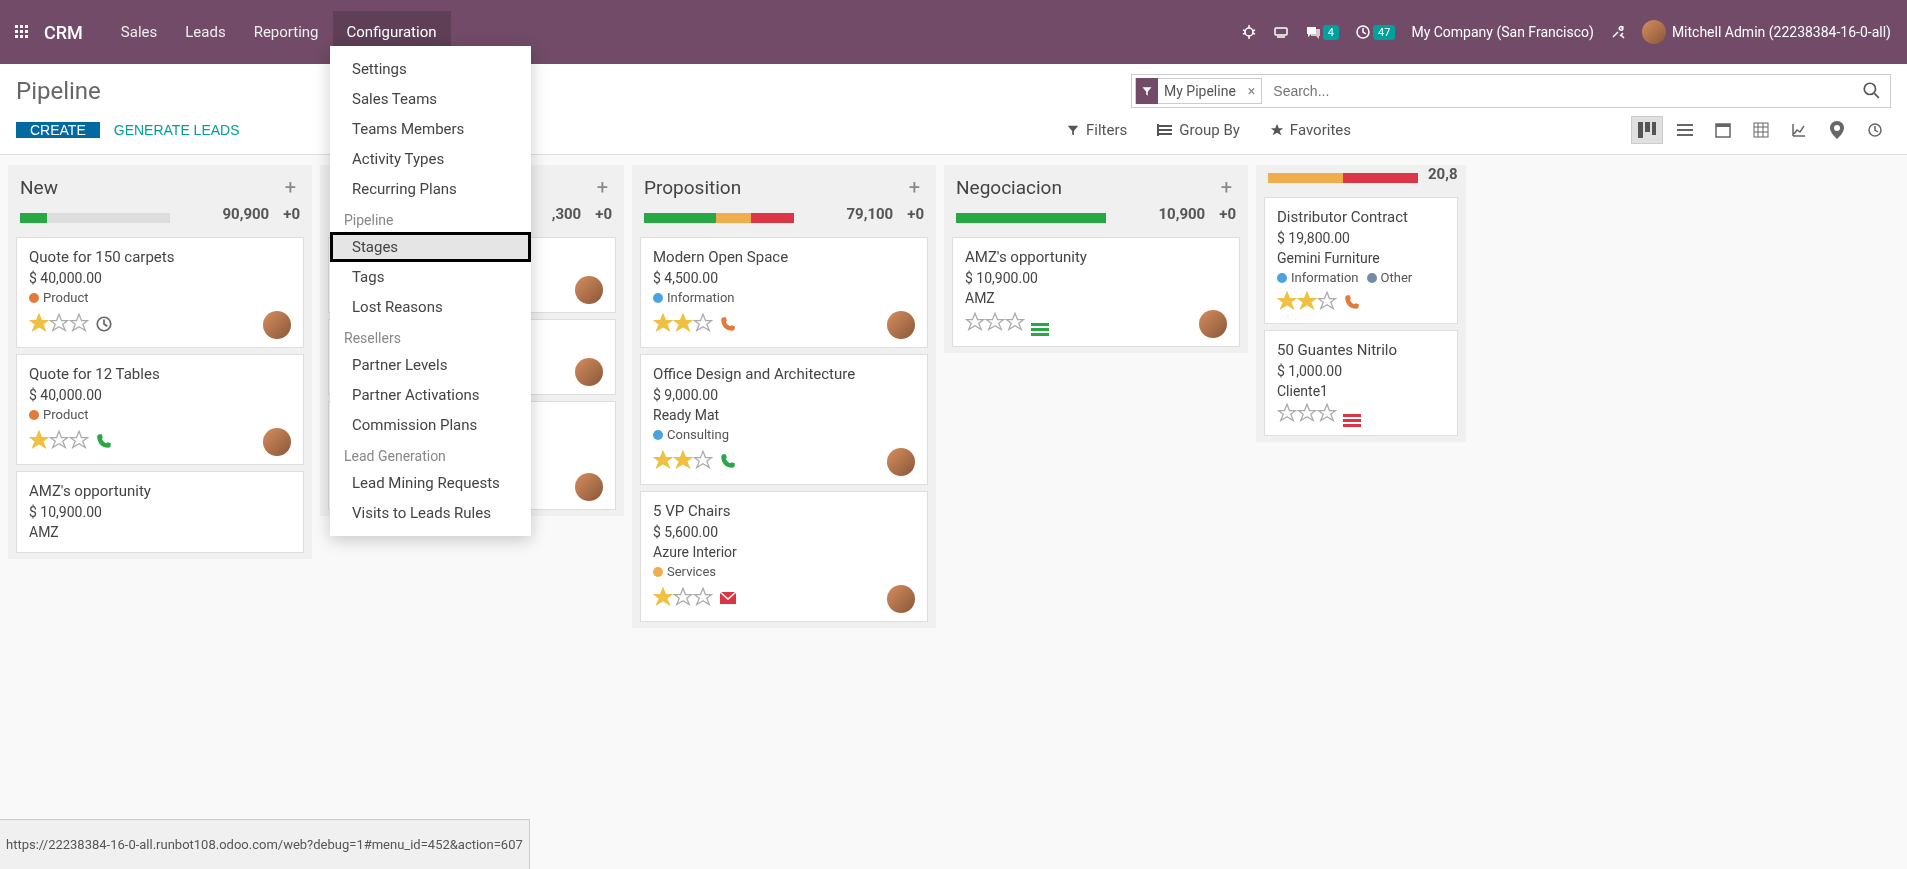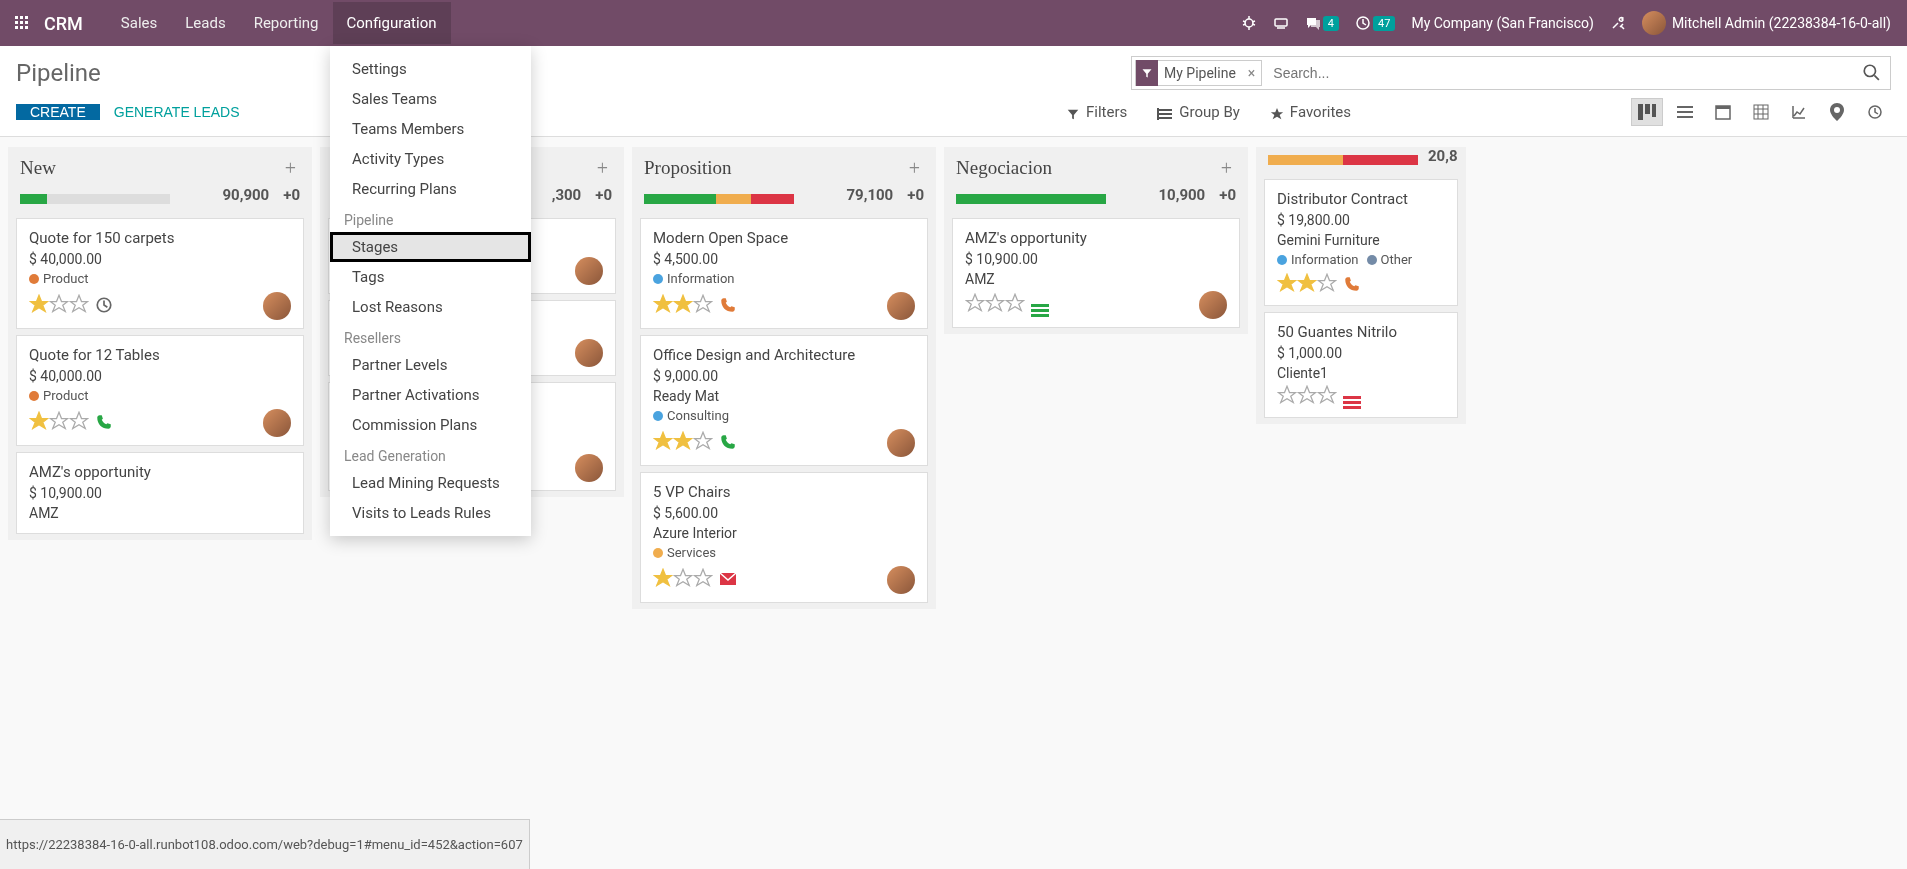--- a/index.html
+++ b/index.html
@@ -1,17 +1,17 @@
 <!DOCTYPE html>
 <html><head>
 <meta charset="utf-8">
 <style>
 * { box-sizing: border-box; margin: 0; padding: 0; }
 body { font-family: -apple-system, BlinkMacSystemFont, "Segoe UI", Roboto, sans-serif; font-size: 14px; color: #333; background: #f9f9f9; width: 1907px; }
-.topbar { background: #714B67; height: 46px; display: flex; align-items: center; color: #fff; padding: 0 8px; position: relative; }
+.topbar { background: #714B67; height: 64px; display: flex; align-items: center; color: #fff; padding: 0 8px; position: relative; }
 .topbar .apps-icon { width: 28px; height: 28px; display: flex; align-items: center; justify-content: center; margin-right: 8px; cursor: pointer; }
 .topbar .brand { font-size: 18px; font-weight: 500; margin-right: 24px; }
 .topbar .nav-item { padding: 12px 14px; cursor: pointer; font-size: 15px; color: #eee; }
 .topbar .nav-item.active { background: #5e3f56; color: #fff; }
 .topbar .spacer { flex: 1; }
 .topbar .right-item { display: flex; align-items: center; margin: 0 8px; cursor: pointer; color: #fff; position: relative; }
 .topbar .badge { background: #00A09D; color: #fff; font-size: 11px; padding: 1px 5px; border-radius: 3px; margin-left: 2px; }
 .topbar .avatar { width: 24px; height: 24px; border-radius: 50%; background: linear-gradient(135deg,#d68e5e,#8a563a); margin-right: 6px; }
 .icon-svg { width: 16px; height: 16px; fill: currentColor; }
 .config-menu { position: absolute; left: 330px; top: 46px; width: 201px; background: #fff; box-shadow: 0 4px 16px rgba(0,0,0,0.2); z-index: 1000; padding: 8px 0; max-height: 510px; overflow-y: auto; }
@@ -27,27 +27,27 @@
 .cp-search-wrap .filter-chip { display: flex; align-items: center; border: 1px solid #ccc; margin: 3px; height: 26px; font-size: 14px; }
 .filter-chip .chip-icon { background: #714B67; color: #fff; width: 22px; height: 26px; display: flex; align-items: center; justify-content: center; }
 .filter-chip .chip-text { padding: 0 6px; color: #555; }
 .filter-chip .chip-close { padding: 0 6px; color: #888; cursor: pointer; }
 .cp-search-wrap input { border: none; outline: none; flex: 1; padding: 0 8px; font-size: 14px; color: #555; }
 .cp-search-wrap .search-btn { padding: 0 10px; color: #666; cursor: pointer; }
 .cp-row2 { display: flex; align-items: center; margin-top: 8px; padding-bottom: 10px; }
 .cp-btn-create { background: #0369a1; color: #fff; border: none; padding: 0 14px; font-size: 14px; cursor: pointer; margin-right: 14px; }
 .cp-btn-link { color: #00A09D; font-size: 14px; background: none; border: none; cursor: pointer; }
 .cp-filters { margin-left: auto; margin-right: 280px; display: flex; gap: 30px; }
-.cp-filters .f-btn { display: flex; align-items: flex-end; gap: 6px; color: #555; cursor: pointer; font-size: 15px; }
+.cp-filters .f-btn { display: flex; align-items: center; gap: 6px; color: #555; cursor: pointer; font-size: 15px; }
 .cp-views { display: flex; gap: 6px; }
 .cp-views .v-btn { width: 32px; height: 28px; display: flex; align-items: center; justify-content: center; color: #666; cursor: pointer; border: 1px solid transparent; }
 .cp-views .v-btn.active { background: #e0e0e0; border-color: #ccc; }
 .kanban { display: flex; padding: 10px 8px; gap: 8px; align-items: flex-start; overflow-x: auto; }
 .kcol { width: 304px; flex-shrink: 0; background: #f0f0f0; }
-.kcol-head { padding: 10px 12px 6px; display: flex; align-items: flex-start; font-family: Liberation Serif, serif; }
+.kcol-head { padding: 10px 12px 6px; display: flex; align-items: flex-end; }
 .kcol-title { font-size: 19px; color: #444; flex: 1; }
 .kcol-plus { color: #888; font-size: 20px; cursor: pointer; padding: 0 4px; }
 .kcol-sub { display: flex; align-items: flex-end; padding: 0 12px 8px; font-weight: bold; }
 .kcol-bar { height: 10px; display: flex; flex: 0 0 150px; margin-right: 10px; background: #ddd; }
 .kcol-bar .seg { height: 100%; }
 .kcol-total { color: #555; margin-left: auto; margin-right: 14px; font-size: 15px; }
 .kcol-delta { color: #555; font-size: 15px; }
 .kcard { background: #fff; border: 1px solid #ddd; margin: 6px 8px; padding: 10px 12px 8px; position: relative; }
 .kcard .title { font-size: 15px; color: #444; margin-bottom: 4px; }
 .kcard .amount { font-size: 14px; color: #444; margin-bottom: 4px; }

